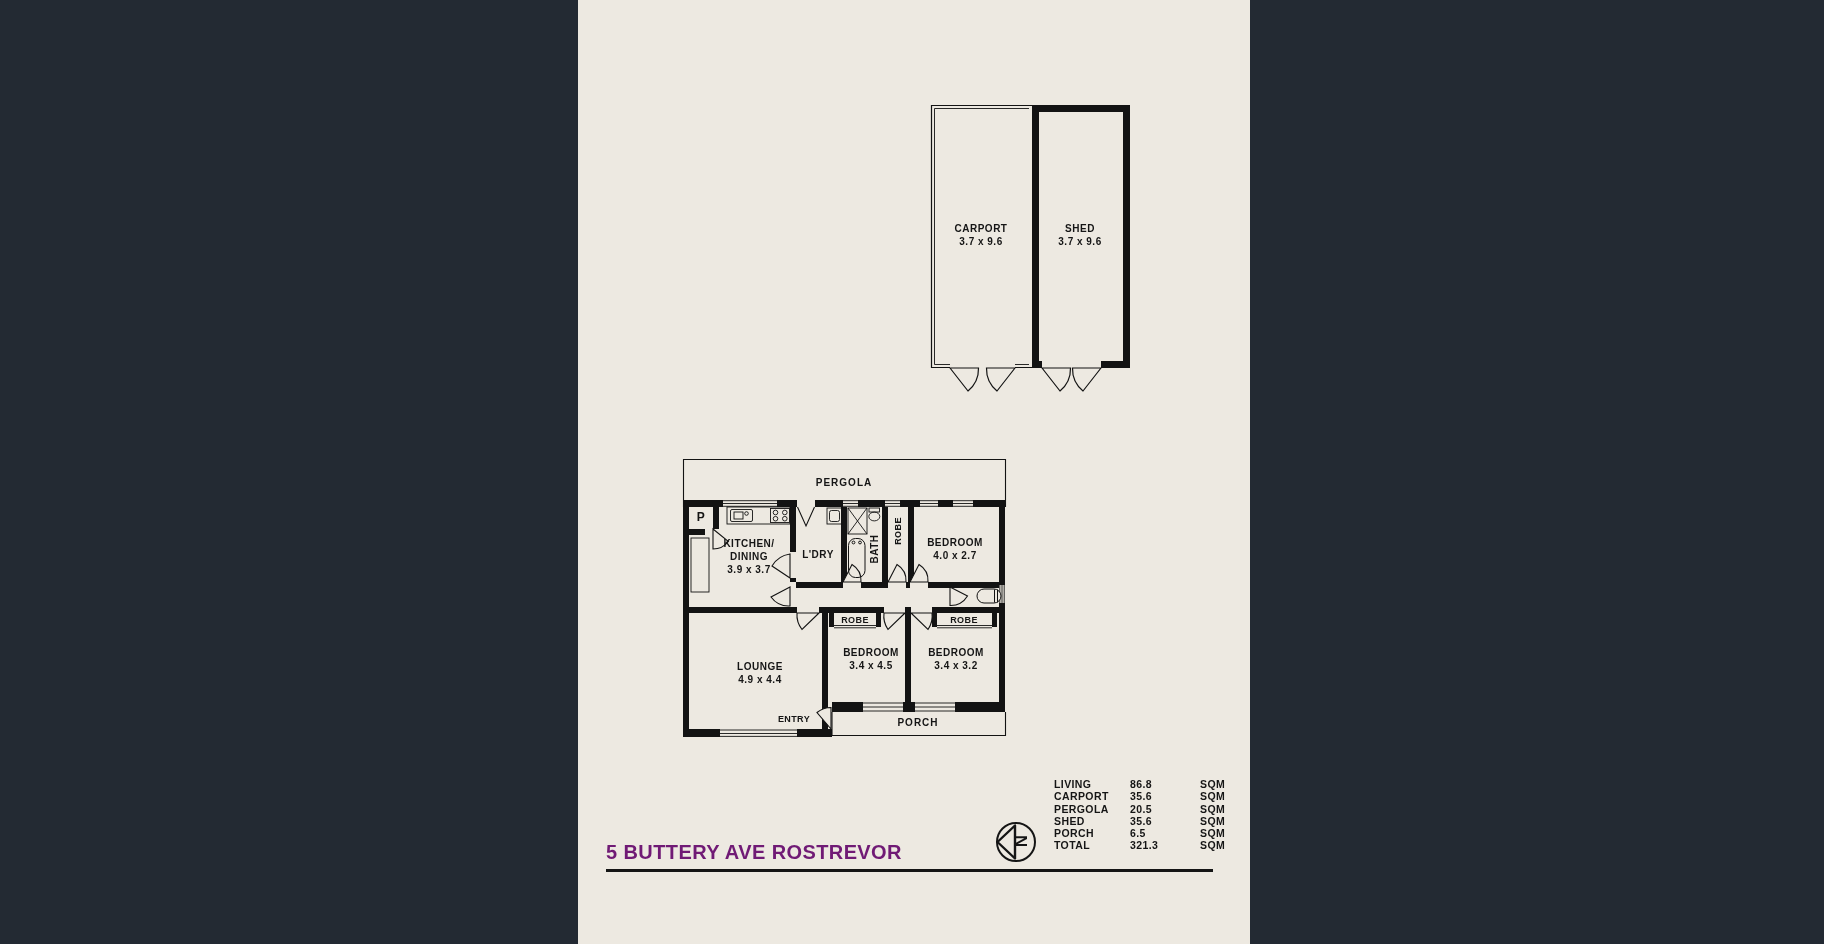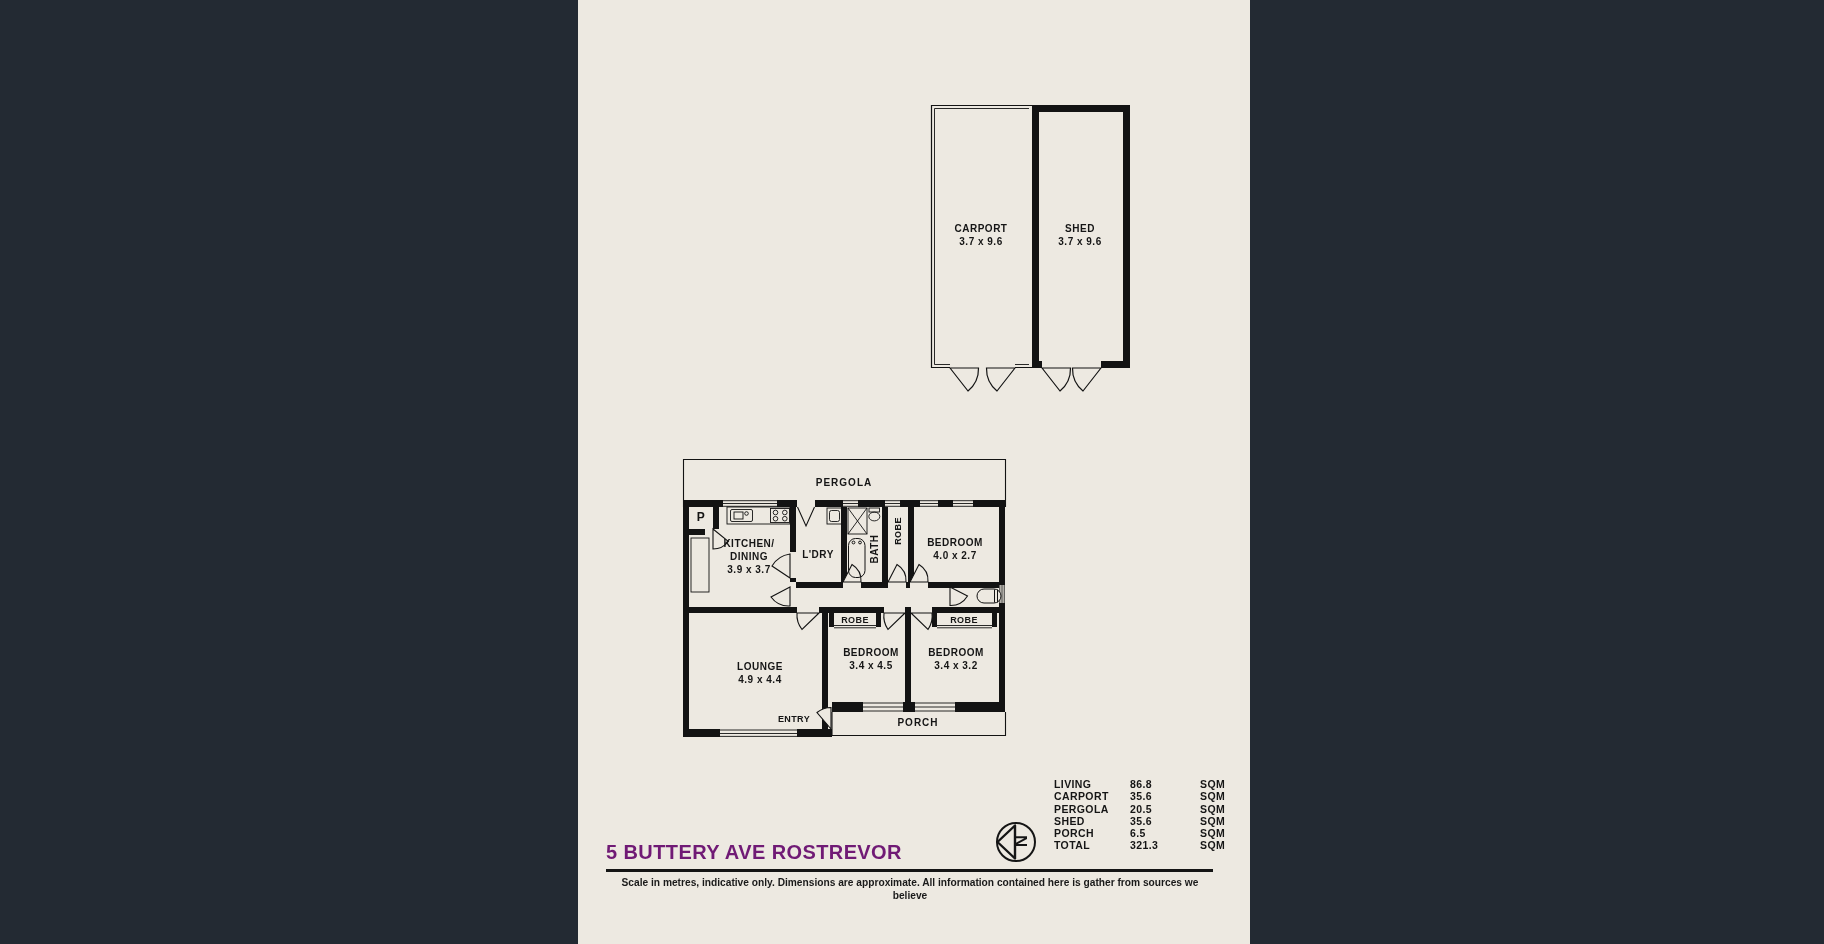--- a/index.html
+++ b/index.html
@@ -284,16 +284,15 @@
     <div class="arow">
       <span class="al">TOTAL</span>
       <span class="av">321.3</span>
       <span class="au">SQM</span>
     </div>
   </div>
 
   <div class="rule"></div>
 
   <div class="disclaimer">
-    <div>Scale in metres, indicative only. Dimensions are approximate. All information contained here is gather from sources we believe</div>
   </div>
 
 </div>
 
 </body></html>

